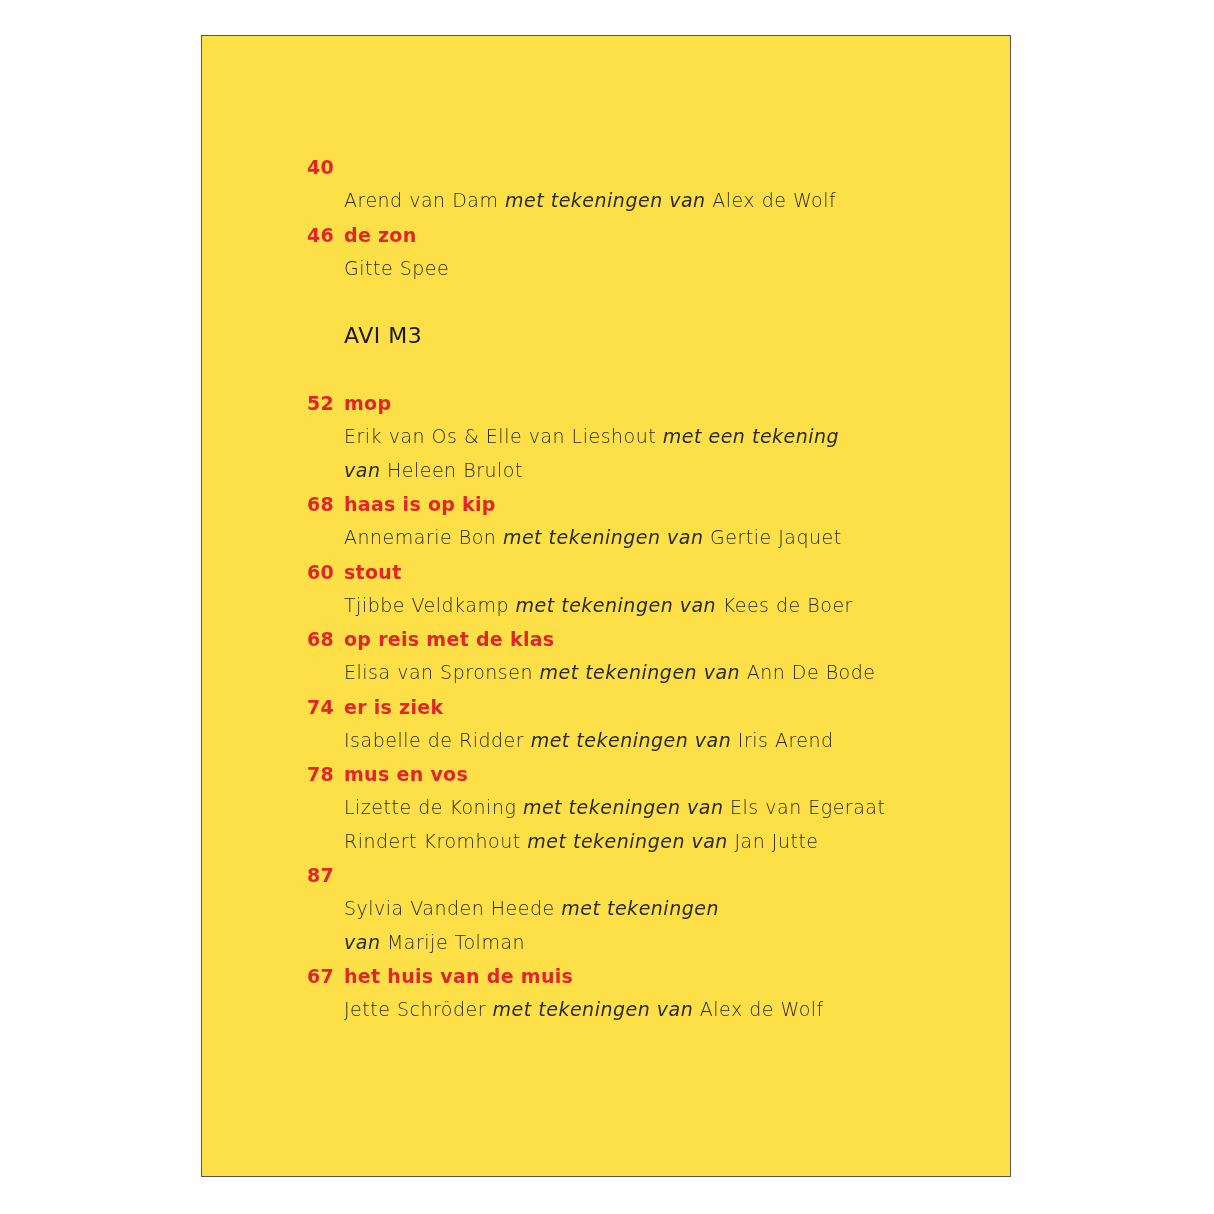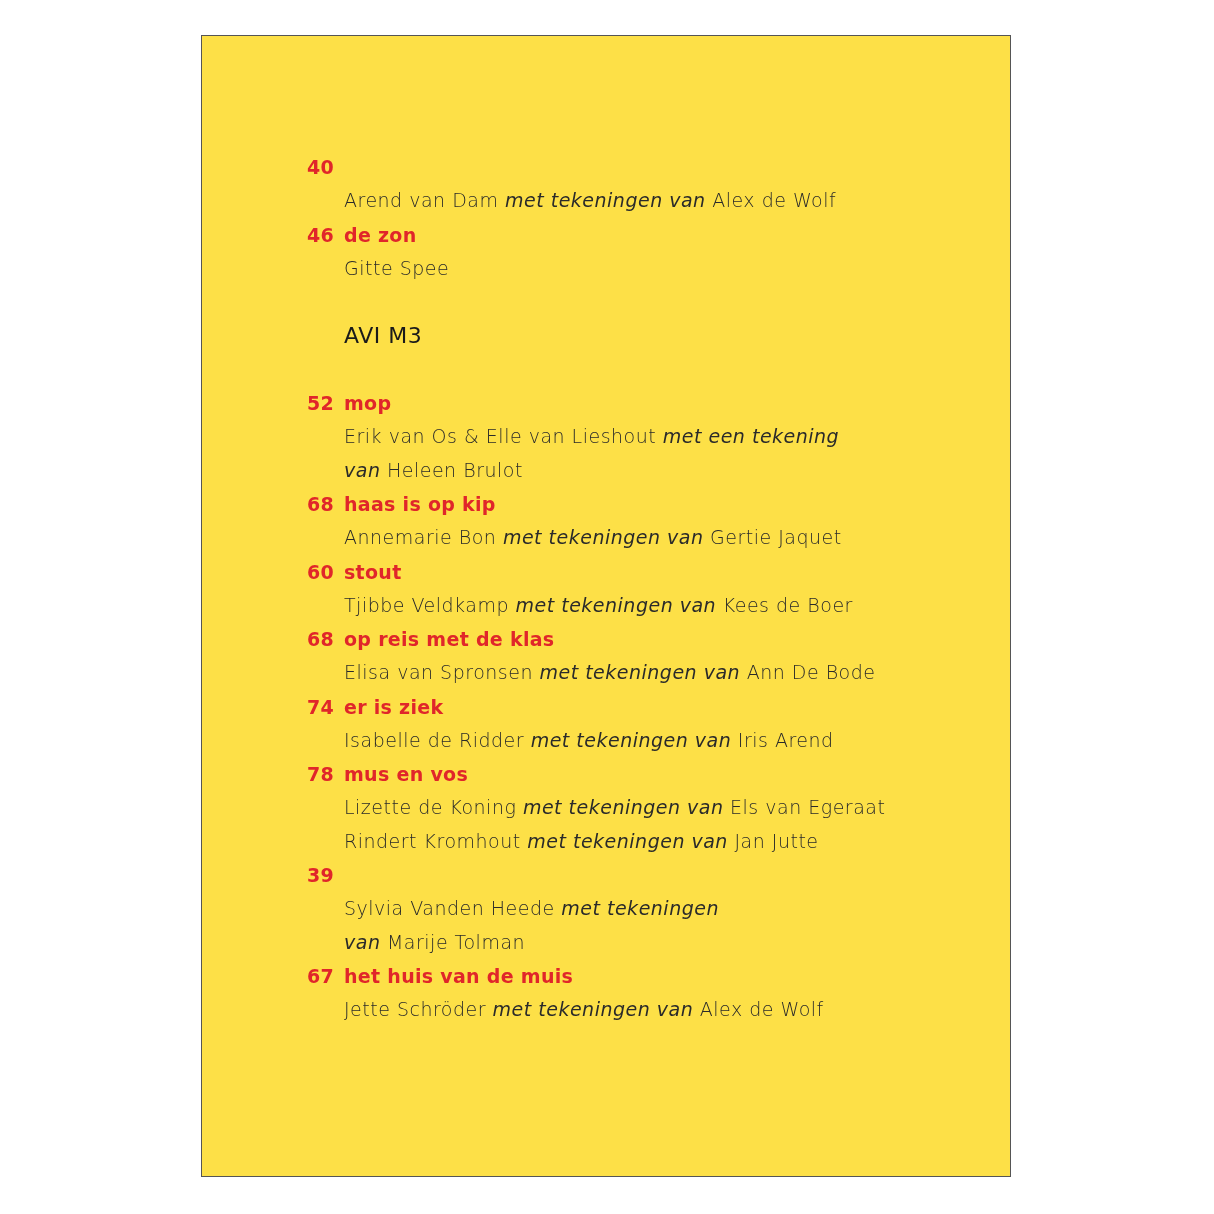--- a/index.html
+++ b/index.html
@@ -74,21 +74,21 @@
           <span class="entry-name">er is ziek</span>
         </div>
         <div class="entry-credit"><span>Isabelle de Ridder </span><span class="it">met tekeningen van</span><span> Iris Arend</span></div>
         <div class="entry-title">
           <span class="entry-num">78</span>
           <span class="entry-name">mus en vos</span>
         </div>
         <div class="entry-credit"><span>Lizette de Koning </span><span class="it">met tekeningen van</span><span> Els van Egeraat</span></div>
         <div class="entry-credit"><span>Rindert Kromhout </span><span class="it">met tekeningen van</span><span> Jan Jutte</span></div>
         <div class="entry-title">
-          <span class="entry-num">39</span>
+          <span class="entry-num">87</span>
         </div>
         <div class="entry-credit"><span>Sylvia Vanden Heede </span><span class="it">met tekeningen</span></div>
         <div class="entry-credit"><span class="it">van</span><span> Marije Tolman</span></div>
         <div class="entry-title">
           <span class="entry-num">67</span>
           <span class="entry-name">het huis van de muis</span>
         </div>
         <div class="entry-credit"><span>Jette Schröder </span><span class="it">met tekeningen van</span><span> Alex de Wolf</span></div>
       </div>
   </div>

